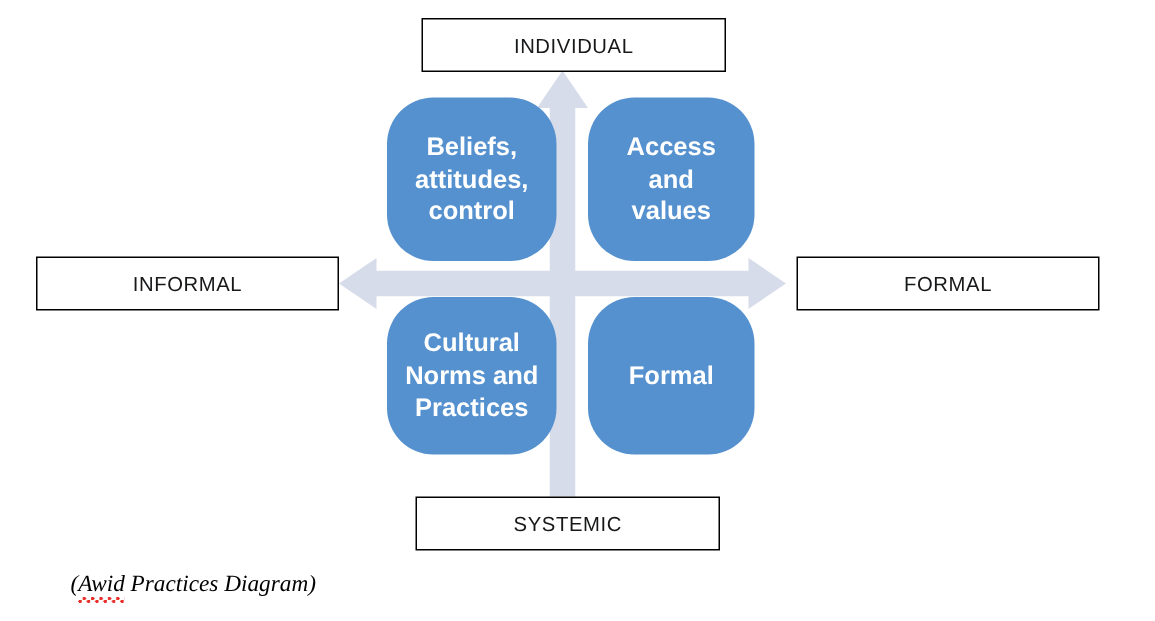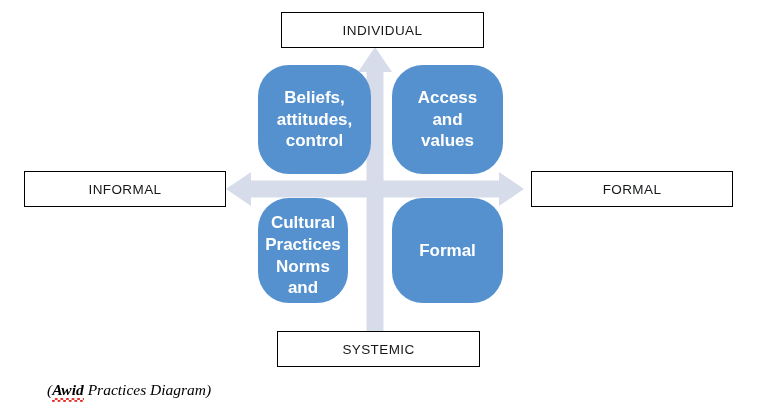--- a/index.html
+++ b/index.html
@@ -59,21 +59,21 @@
     text-align: center;
     color: #ffffff;
     font-weight: bold;
     font-size: 17px;
     line-height: 1.28;
     z-index: 5;
     padding: 4px 10px;
   }
   #quad-tl { left: 258px; top: 65px;  width: 113px; height: 109px; }
   #quad-tr { left: 392px; top: 65px;  width: 111px; height: 109px; }
-  #quad-bl { left: 258px; top: 198px; width: 90px; height: 105px; align-items: flex-end; }
+  #quad-bl { left: 258px; top: 198px; width: 113px; height: 105px; }
   #quad-br { left: 392px; top: 198px; width: 111px; height: 105px; }
   .quad span { display: block; }
 
   
   #caption {
     position: absolute;
     left: 47px;
     top: 381px;
     font-family: "Liberation Serif", serif;
     font-style: italic;
@@ -84,21 +84,20 @@
   }
   #caption .misspelled {
     
     background-image:
       radial-gradient(circle at 1.4px 3.2px, #e8302a 1.05px, rgba(0,0,0,0) 1.35px),
       radial-gradient(circle at 4.2px 1.1px, #e8302a 1.05px, rgba(0,0,0,0) 1.35px);
     background-size: 5.6px 4.4px;
     background-repeat: repeat-x;
     background-position: 0 100%;
     padding-bottom: 4px;
-    font-weight: bold;
   }
 </style>
 </head>
 <body>
 
 <div id="canvas">
 
   <svg class="arrow-layer" viewBox="0 0 770 414" width="770" height="414" xmlns="http://www.w3.org/2000/svg">
 
     <polygon fill="#D6DCE9" points="375,47 392,72 383.5,72 383.5,342 392,342 375,367 358,342 366.5,342 366.5,72 358,72"></polygon>
@@ -133,22 +132,22 @@
   <div class="quad" id="quad-tr">
     <div>
       <span>Access and</span>
       <span>values</span>
     </div>
   </div>
 
   <div class="quad" id="quad-bl">
     <div>
       <span>Cultural</span>
+      <span>Norms and</span>
       <span>Practices</span>
-      <span>Norms and</span>
     </div>
   </div>
 
   <div class="quad" id="quad-br">
     <div>
       <span>Formal</span>
     </div>
   </div>
 
   <div id="caption"><span>(</span><span class="misspelled">Awid</span><span> Practices Diagram)</span></div>

